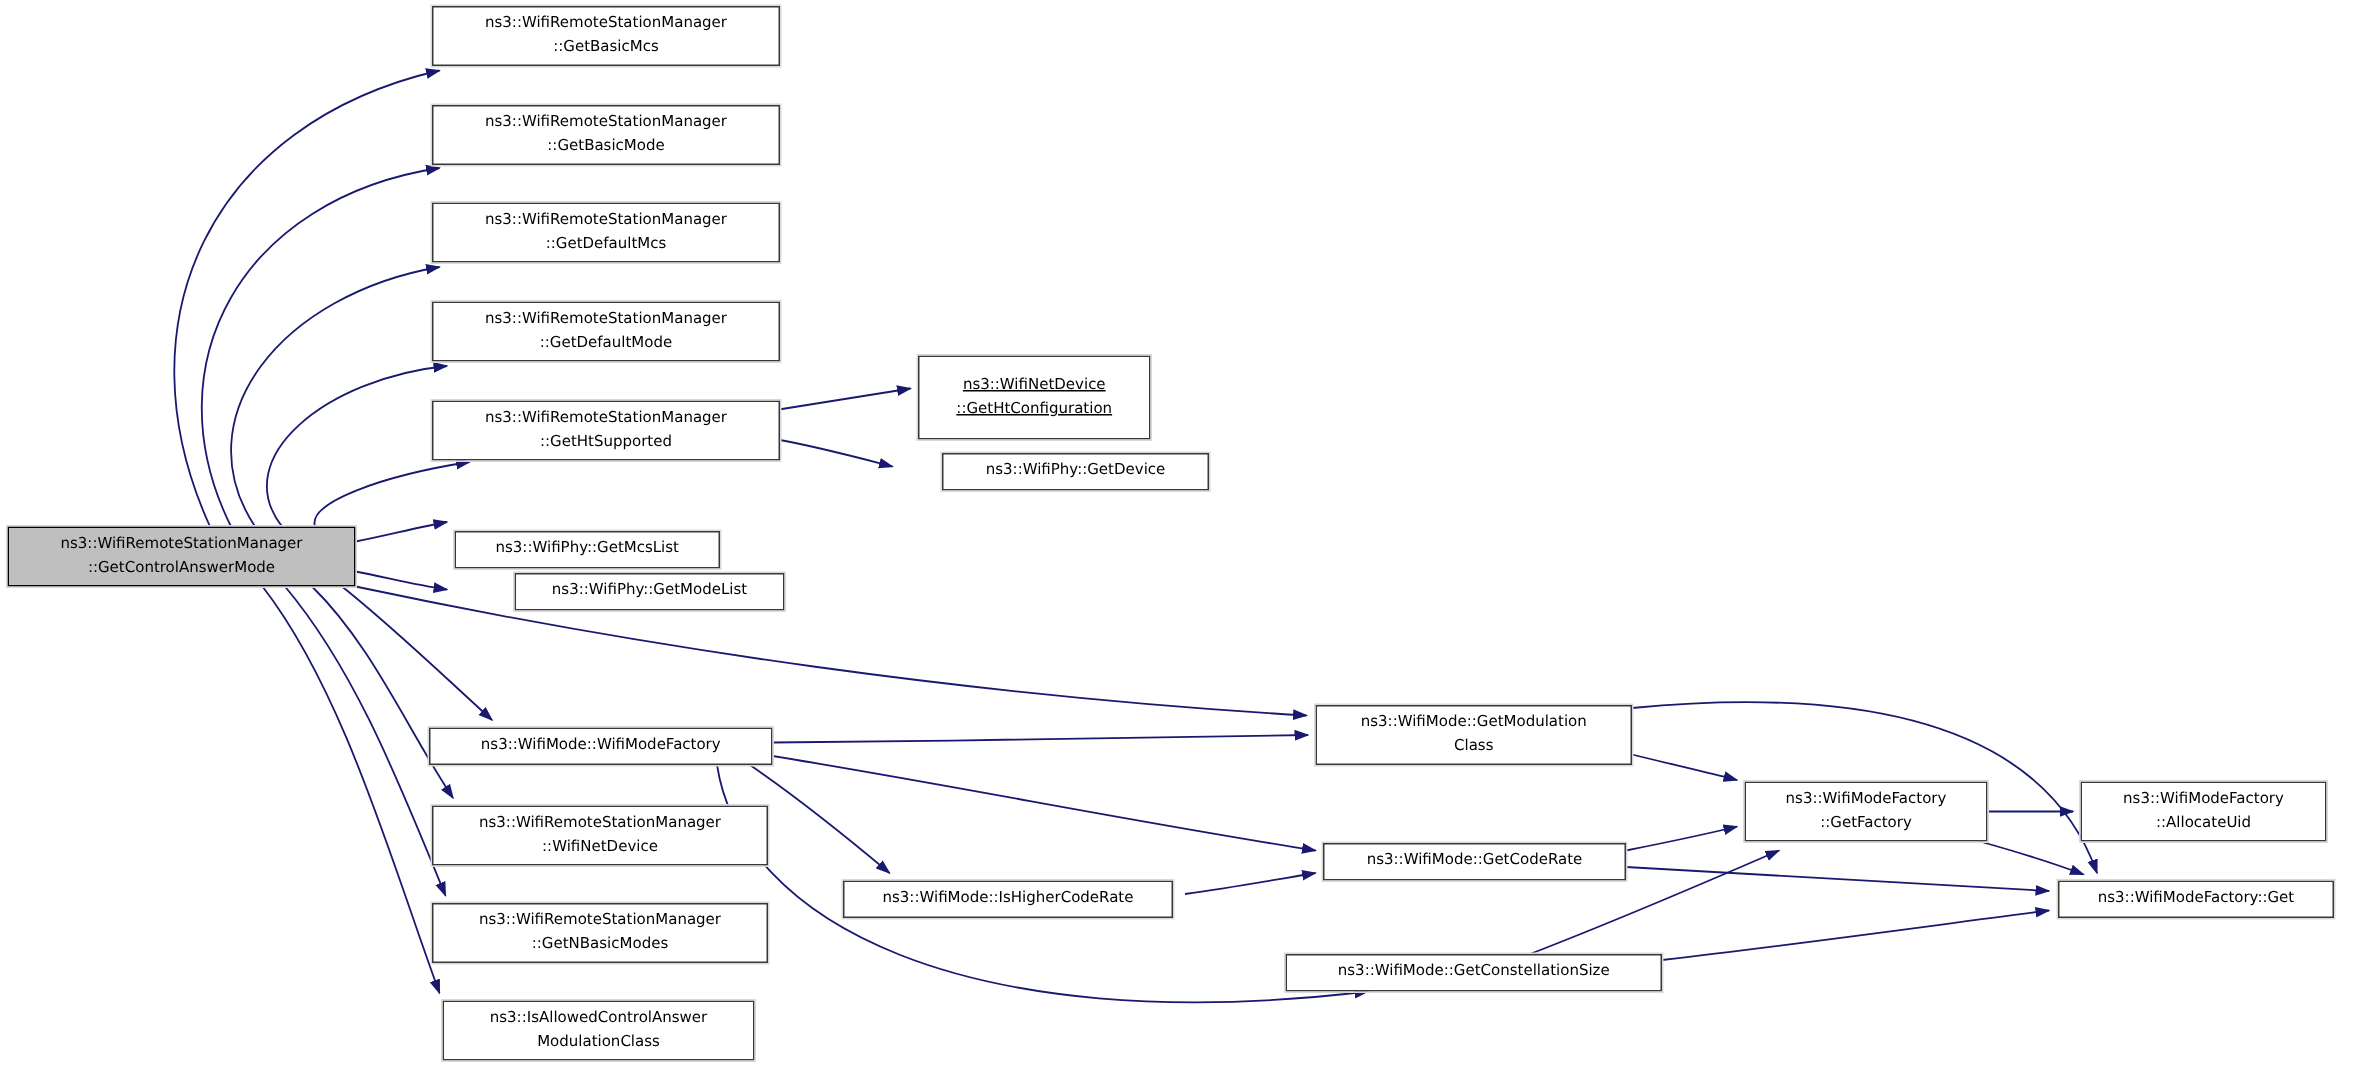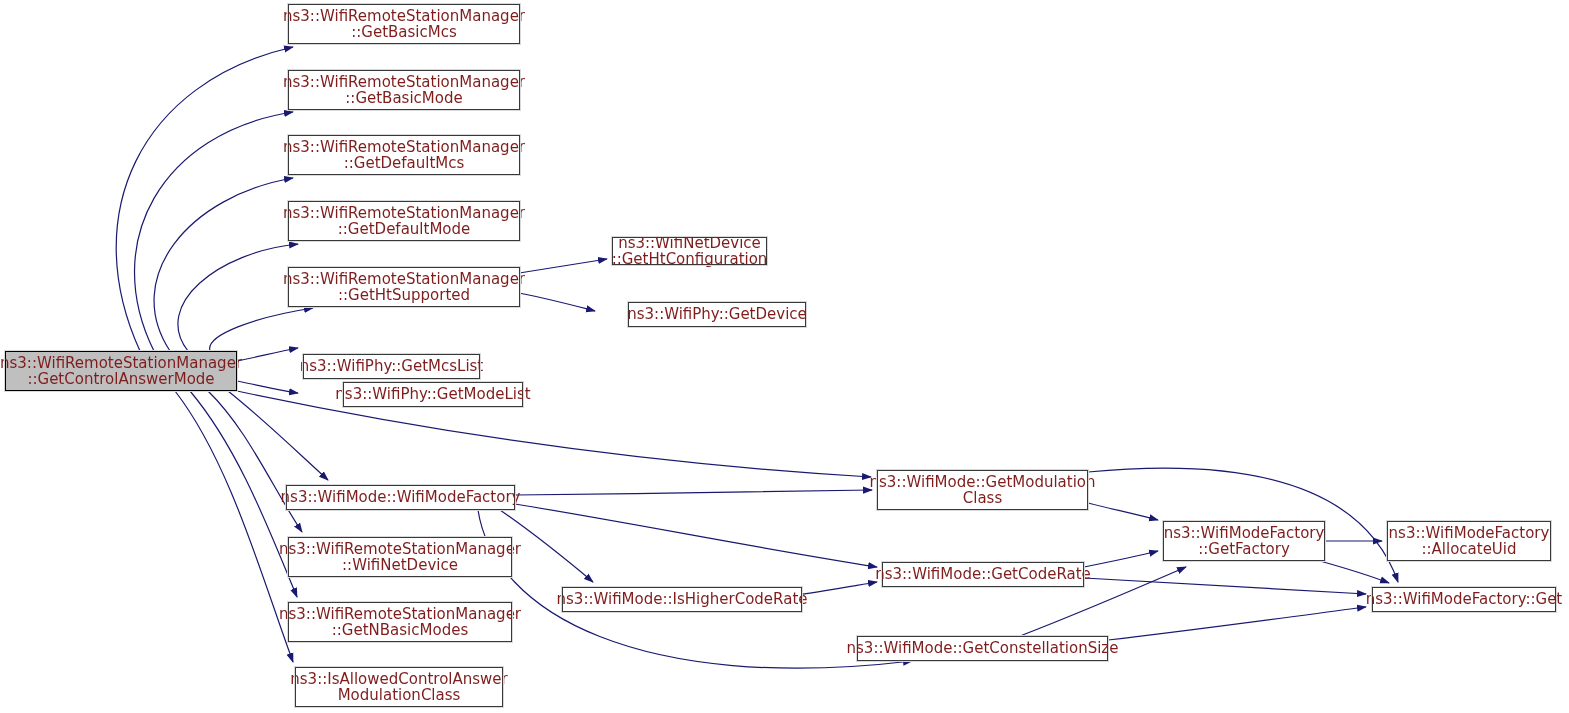--- a/index.html
+++ b/index.html
@@ -11,21 +11,21 @@
     overflow:hidden;
   }
   .edge-layer{position:absolute;left:0;top:0;width:1569px;height:713px;}
   .edge{fill:none;stroke:#191970;stroke-width:1.2px;}
   .node{
     position:absolute;
     box-sizing:border-box;
     background:#ffffff;
     border:1px solid #383838;
     display:flex;flex-direction:column;justify-content:center;align-items:center;
-    font-size:15px;line-height:16.5px;color:#7f1d1d;
+    font-size:10px;line-height:16.5px;color:#000000;
     white-space:nowrap;
     text-align:center;
     outline:1px solid #d9d9d9; outline-offset:0px;
   }
   .node.highlight{
     background:#bfbfbf;
     border:1.5px solid #000000;
   }
   .node span{display:block;}
 </style>
@@ -108,35 +108,35 @@
         <span>::WifiNetDevice</span>
       </div>
       <div class="node" style="left: 288px; top: 602px; width: 224px; height: 40px;">
         <span>ns3::WifiRemoteStationManager</span>
         <span>::GetNBasicModes</span>
       </div>
       <div class="node" style="left: 295px; top: 667px; width: 208px; height: 40px;">
         <span>ns3::IsAllowedControlAnswer</span>
         <span>ModulationClass</span>
       </div>
-      <div class="node" style="left: 612px; top: 237px; width: 155px; height: 28px;">
+      <div class="node" style="left: 612px; top: 237px; width: 155px; height: 56px; text-decoration: underline;">
         <span>ns3::WifiNetDevice</span>
         <span>::GetHtConfiguration</span>
       </div>
       <div class="node" style="left: 600px; top: 302px; width: 178px; height: 25px; margin-left: 28px;">
         <span>ns3::WifiPhy::GetDevice</span>
       </div>
       <div class="node" style="left: 877px; top: 470px; width: 211px; height: 40px;">
         <span>ns3::WifiMode::GetModulation</span>
         <span>Class</span>
       </div>
       <div class="node" style="left: 882px; top: 562px; width: 202px; height: 25px;">
         <span>ns3::WifiMode::GetCodeRate</span>
       </div>
-      <div class="node" style="left: 562px; top: 587px; width: 240px; height: 25px;">
+      <div class="node" style="left: 562px; top: 587px; width: 220px; height: 25px;">
         <span>ns3::WifiMode::IsHigherCodeRate</span>
       </div>
       <div class="node" style="left: 857px; top: 636px; width: 251px; height: 25px;">
         <span>ns3::WifiMode::GetConstellationSize</span>
       </div>
       <div class="node" style="left: 1163px; top: 521px; width: 162px; height: 40px;">
         <span>ns3::WifiModeFactory</span>
         <span>::GetFactory</span>
       </div>
       <div class="node" style="left: 1387px; top: 521px; width: 164px; height: 40px;">

